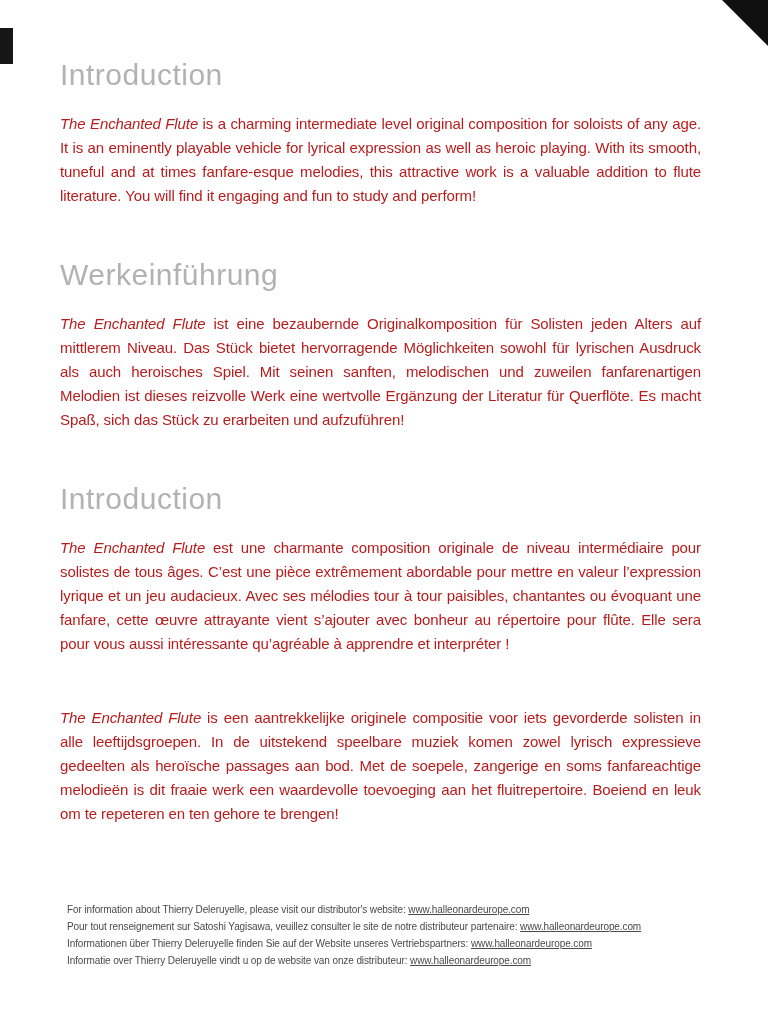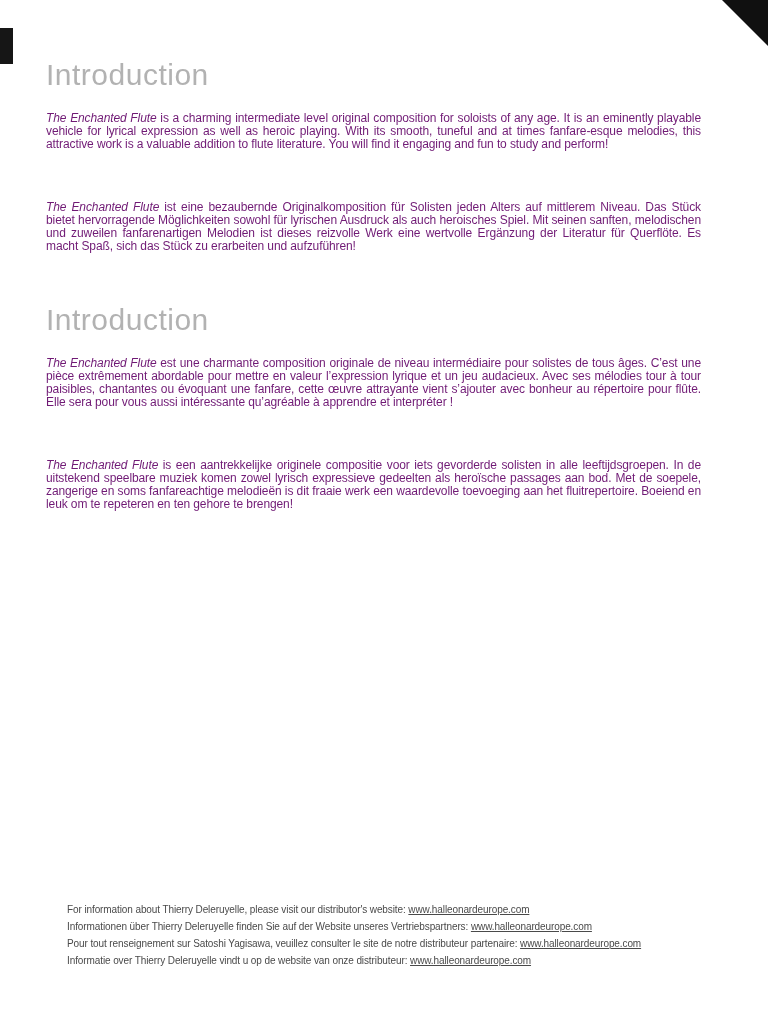--- a/index.html
+++ b/index.html
@@ -8,21 +8,21 @@
     background: #ffffff;
     font-family: "Liberation Sans", "DejaVu Sans", sans-serif;
     color: #3c3c3c;
     position: relative;
     overflow: hidden;
   }
   .page {
     position: relative;
     width: 768px;
     height: 1024px;
-    padding: 58px 67px 0 46px;
+    padding: 58px 67px 0 60px;
   }
   
   .spine-mark {
     position: absolute;
     left: 0;
     top: 28px;
     width: 13px;
     height: 36px;
     background: #161616;
   }
@@ -38,24 +38,24 @@
   h1.sec-heading {
     font-weight: 300;
     font-size: 30px;
     letter-spacing: 0.5px;
     color: #b2b2b2;
     margin: 0 0 20px 0;
   }
   section.sec { margin-bottom: 50px; }
   section.sec:first-of-type h1 { margin-top: 0; }
   p.sec-body {
-    font-size: 12px;
-    line-height: 13px;
+    font-size: 15px;
+    line-height: 24px;
     text-align: justify;
-    color: #701a75;
+    color: #b91c1c;
     letter-spacing: -0.1px;
   }
   p.sec-body em {
     font-style: italic;
   }
   .footer {
     position: absolute;
     left: 67px;
     right: 58px;
     bottom: 46px;
@@ -81,32 +81,33 @@
 
   <div class="spine-mark"></div>
   <div class="corner-mark"></div>
 
   <section class="sec">
     <h1 class="sec-heading">Introduction</h1>
     <p class="sec-body"><em>The Enchanted Flute</em><span> is a charming intermediate level original composition for soloists of any age. It is an eminently playable vehicle for lyrical expression as well as heroic playing. With its smooth, tuneful and at times fanfare-esque melodies, this attractive work is a valuable addition to flute literature. You will find it engaging and fun to study and perform!</span></p>
   </section>
 
   <section class="sec">
+    <h1 class="sec-heading">Werkeinführung</h1>
     <p class="sec-body"><em>The Enchanted Flute</em><span> ist eine bezaubernde Originalkomposition für Solisten jeden Alters auf mittlerem Niveau. Das Stück bietet hervorragende Möglichkeiten sowohl für lyrischen Ausdruck als auch heroisches Spiel. Mit seinen sanften, melodischen und zuweilen fanfarenartigen Melodien ist dieses reizvolle Werk eine wertvolle Ergänzung der Literatur für Querflöte. Es macht Spaß, sich das Stück zu erarbeiten und aufzuführen!</span></p>
   </section>
 
   <section class="sec">
     <h1 class="sec-heading">Introduction</h1>
     <p class="sec-body"><em>The Enchanted Flute</em><span> est une charmante composition originale de niveau intermédiaire pour solistes de tous âges. C’est une pièce extrêmement abordable pour mettre en valeur l’expression lyrique et un jeu audacieux. Avec ses mélodies tour à tour paisibles, chantantes ou évoquant une fanfare, cette œuvre attrayante vient s’ajouter avec bonheur au répertoire pour flûte. Elle sera pour vous aussi intéressante qu’agréable à apprendre et interpréter !</span></p>
   </section>
 
   <section class="sec">
     <p class="sec-body"><em>The Enchanted Flute</em><span> is een aantrekkelijke originele compositie voor iets gevorderde solisten in alle leeftijdsgroepen. In de uitstekend speelbare muziek komen zowel lyrisch expressieve gedeelten als heroïsche passages aan bod. Met de soepele, zangerige en soms fanfareachtige melodieën is dit fraaie werk een waardevolle toevoeging aan het fluitrepertoire. Boeiend en leuk om te repeteren en ten gehore te brengen!</span></p>
   </section>
 
   <div class="footer">
     <div class="footer-line"><span>For information about Thierry Deleruyelle, please visit our distributor's website: </span><a class="footer-link">www.halleonardeurope.com</a></div>
+    <div class="footer-line"><span>Pour tout renseignement sur Satoshi Yagisawa, veuillez consulter le site de notre distributeur partenaire: </span><a class="footer-link">www.halleonardeurope.com</a></div>
     <div class="footer-line"><span>Informationen über Thierry Deleruyelle finden Sie auf der Website unseres Vertriebspartners: </span><a class="footer-link">www.halleonardeurope.com</a></div>
-    <div class="footer-line"><span>Pour tout renseignement sur Satoshi Yagisawa, veuillez consulter le site de notre distributeur partenaire: </span><a class="footer-link">www.halleonardeurope.com</a></div>
     <div class="footer-line"><span>Informatie over Thierry Deleruyelle vindt u op de website van onze distributeur: </span><a class="footer-link">www.halleonardeurope.com</a></div>
   </div>
 
 </div>
 
 </body></html>

